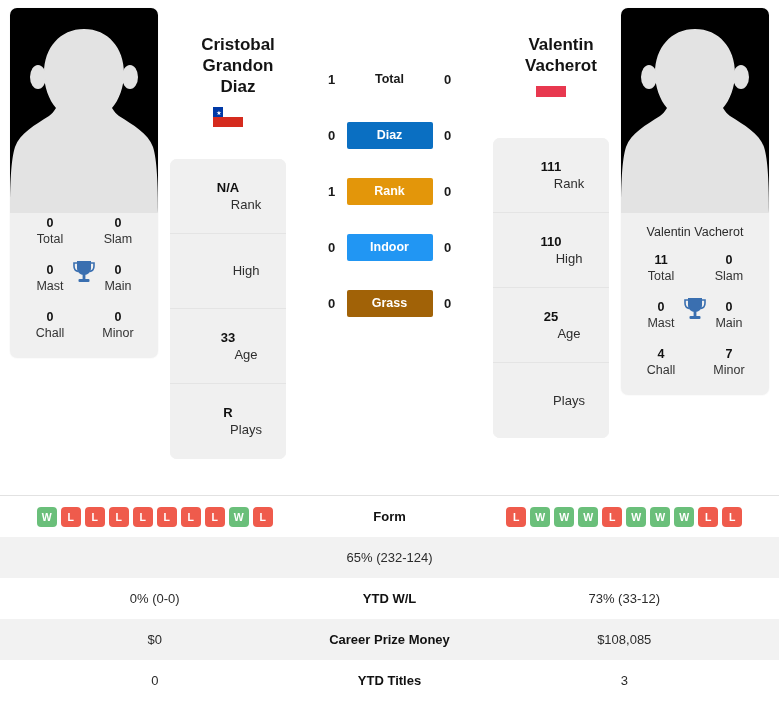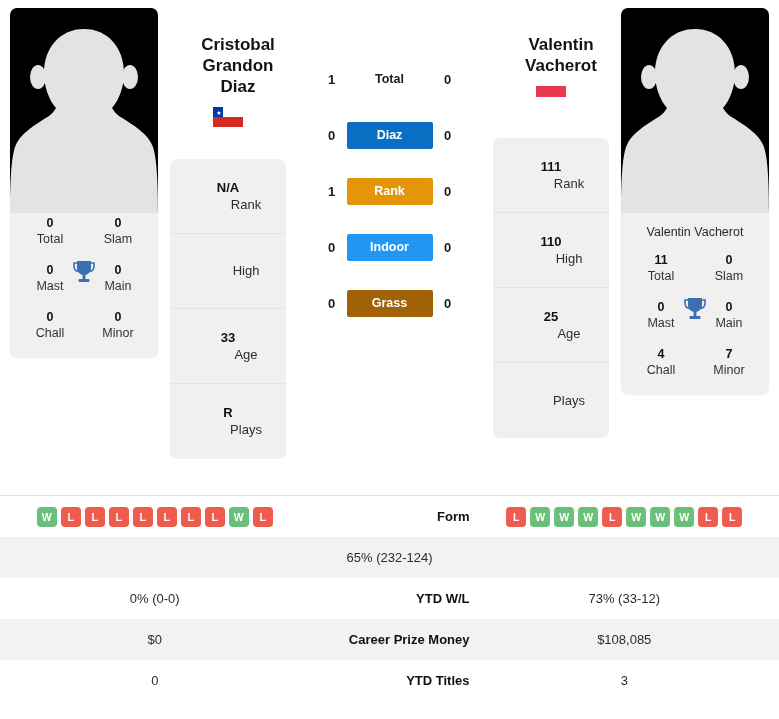--- a/index.html
+++ b/index.html
@@ -240,21 +240,21 @@
   .trow.alt { background: #f2f2f2; }
   .tside {
     flex: 1 1 0;
     display: flex;
     align-items: center;
     justify-content: center;
     color: #2b2b2b;
   }
   .tmid {
     flex: 0 0 160px;
-    text-align: right;
+    text-align: center;
     font-weight: bold;
     color: #111111;
     font-size: 13px;
   }
   .badges {
     display: flex;
     gap: 4px;
   }
   .badge {
     width: 20px;

